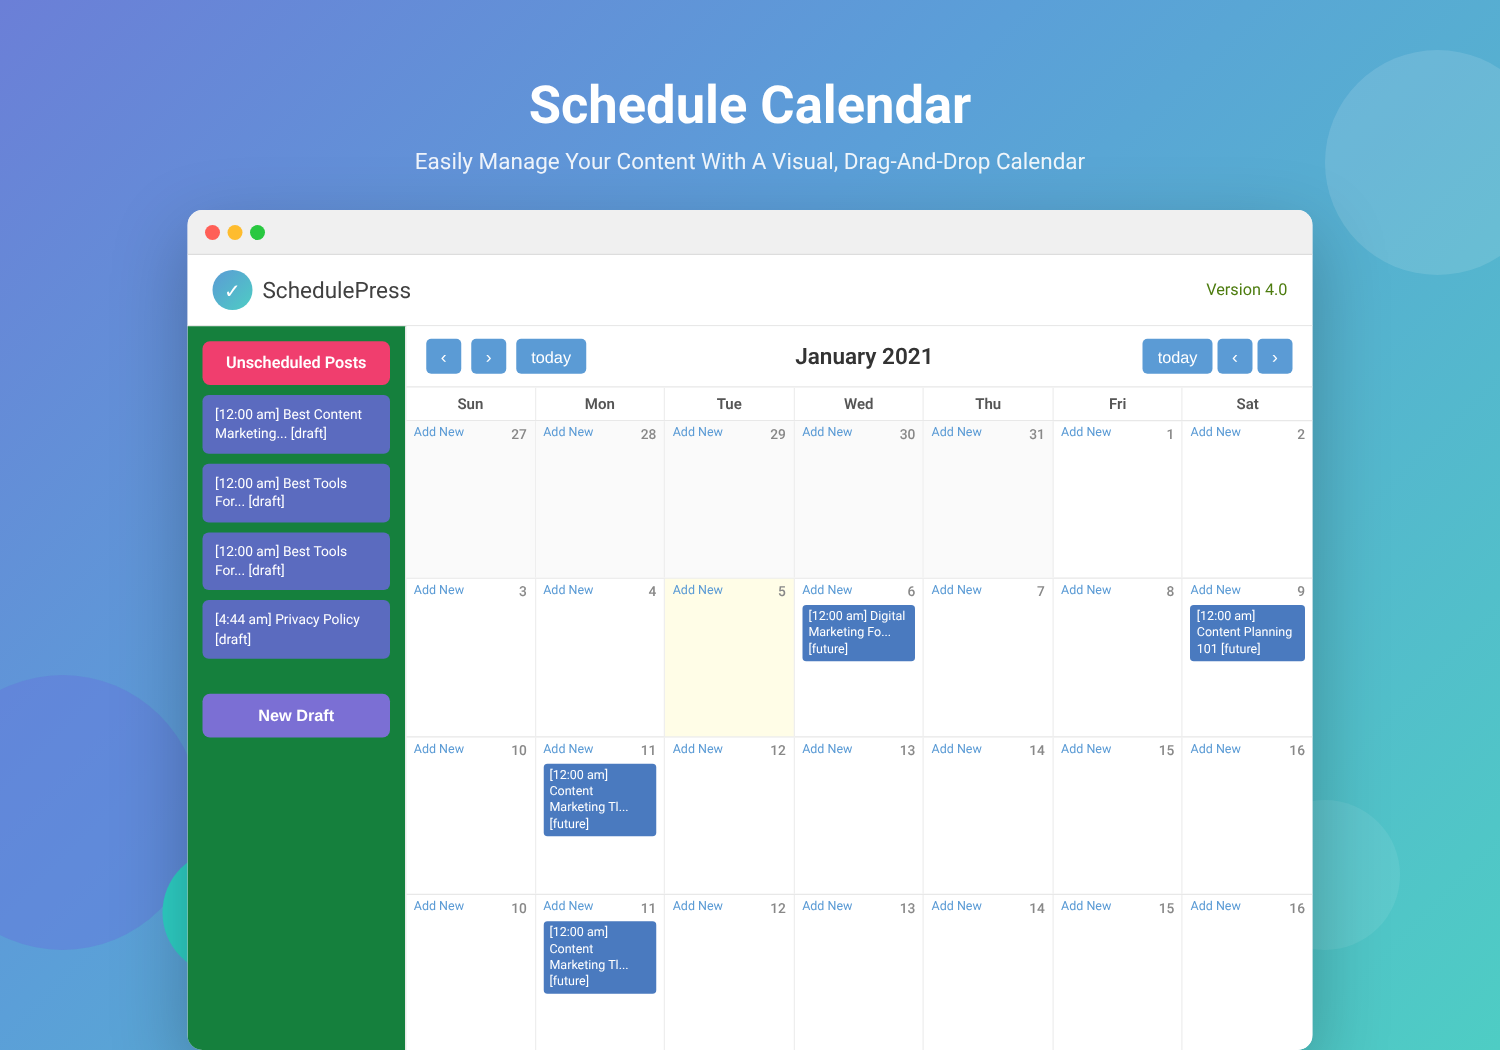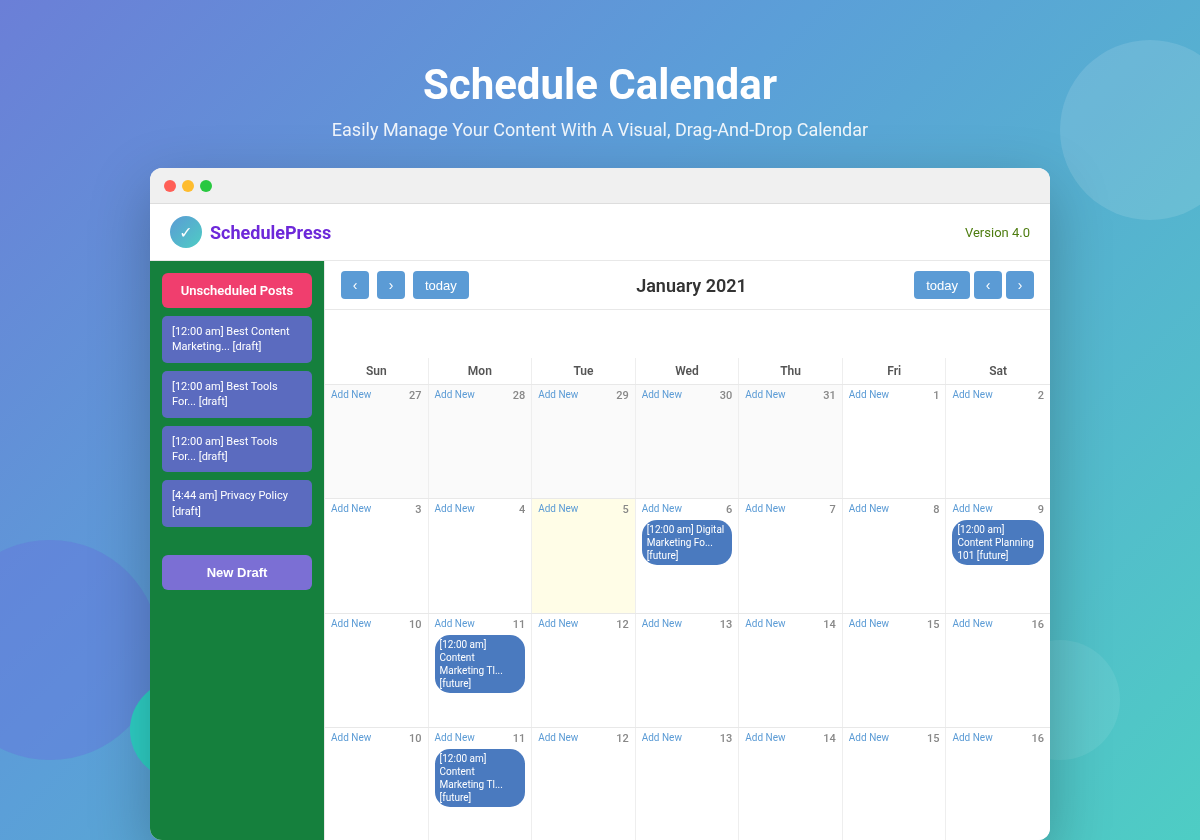--- a/index.html
+++ b/index.html
@@ -104,22 +104,22 @@
     }
     .logo-icon {
       width: 32px; height: 32px;
       background: linear-gradient(135deg, #5b9bd5, #4ecdc4);
       border-radius: 50%;
       display: flex; align-items: center; justify-content: center;
       color: #fff; font-size: 16px;
     }
     .app-name {
       font-size: 18px;
-      font-weight: 700;
-      color: #6d28d9;
+      font-weight: 400;
+      color: #404040;
     }
     .app-version {
       font-size: 13px;
       color: #4d7c0f;
     }
 
     
     .app-body {
       display: flex;
       height: 580px;
@@ -218,21 +218,20 @@
     .calendar-grid {
       flex: 1;
       display: flex;
       flex-direction: column;
       overflow: hidden;
     }
     .calendar-days-header {
       display: grid;
       grid-template-columns: repeat(7, 1fr);
       border-bottom: 1px solid #e8e8e8;
-      margin-top: 48px;
     }
     .day-header {
       text-align: center;
       padding: 6px 0;
       font-size: 12px;
       font-weight: 600;
       color: #555;
       border-right: 1px solid #eee;
     }
     .day-header:last-child { border-right: none; }
@@ -276,21 +275,21 @@
       cursor: pointer;
     }
     .cell-date {
       font-size: 11px;
       color: #888;
       font-weight: 500;
     }
     .event-item {
       background: #5b9bd5;
       color: #fff;
-      border-radius: 15px;
+      border-radius: 3px;
       padding: 3px 5px;
       font-size: 10px;
       margin-top: 2px;
       line-height: 1.3;
       cursor: pointer;
     }
     .event-item.future {
       background: #4a7abf;
     }
   </style>

